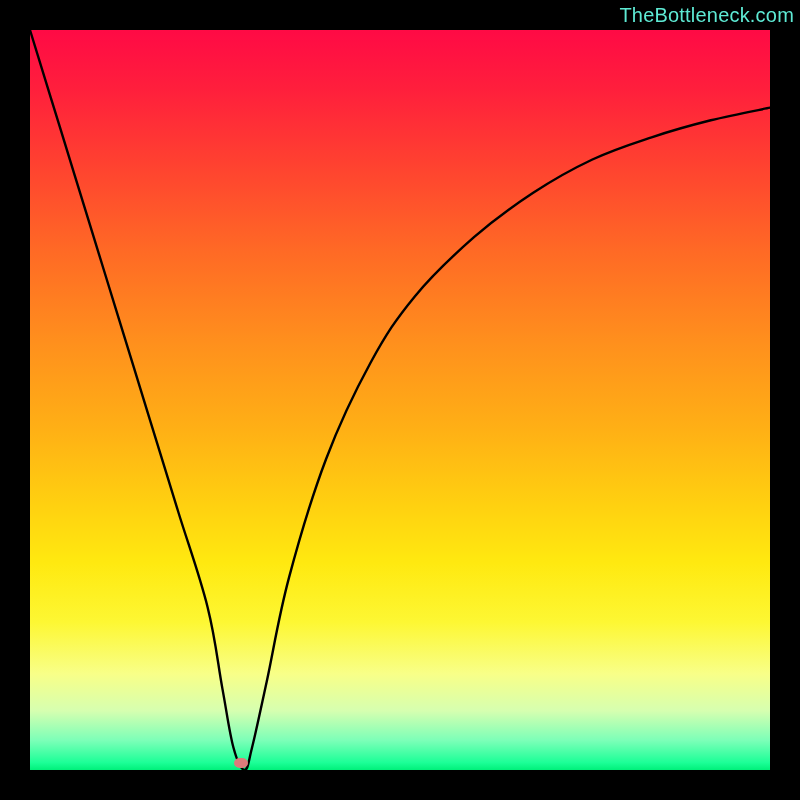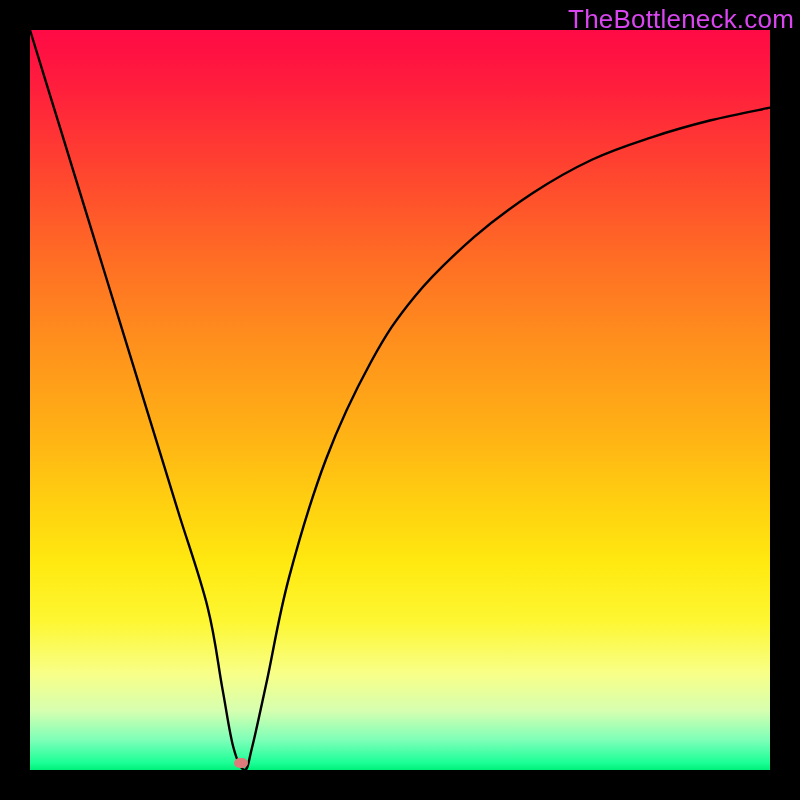--- a/index.html
+++ b/index.html
@@ -47,22 +47,22 @@
     left: 0;
     top: 0;
     width: 740px;
     height: 740px;
     overflow: visible;
   }
   .watermark {
     position: absolute;
     top: 4px;
     right: 6px;
-    color: #d946ef;
-    font-size: 26px;
+    color: #5eead4;
+    font-size: 20px;
     font-weight: 500;
     letter-spacing: 0.2px;
     user-select: none;
   }
   .hover-dot {
     position: absolute;
     width: 14px;
     height: 10px;
     border-radius: 50% / 60%;
     background: #dd7b7b;

